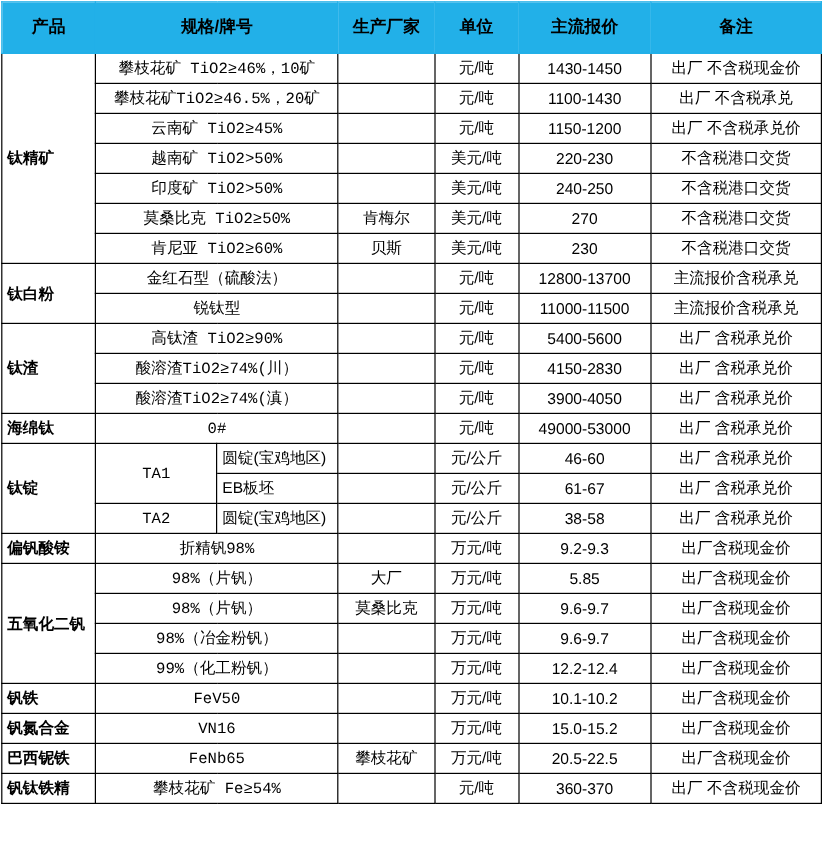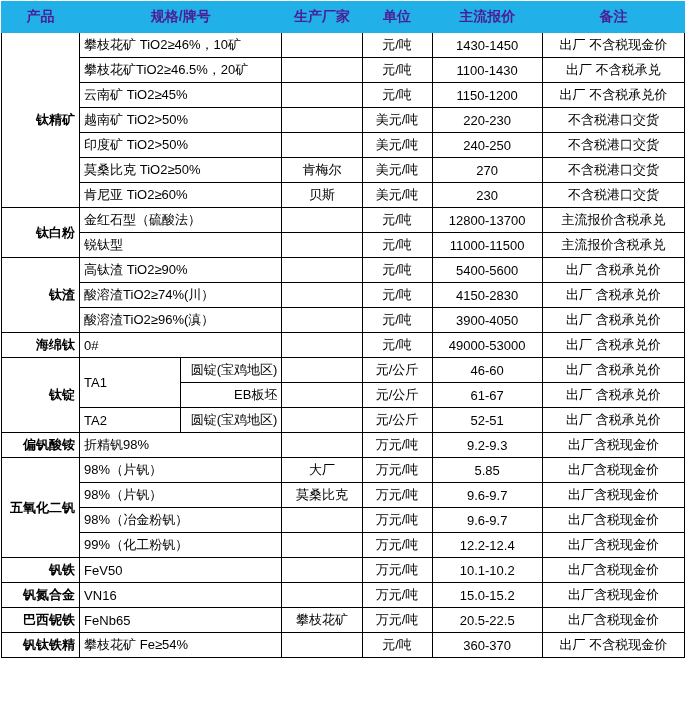--- a/index.html
+++ b/index.html
@@ -23,37 +23,38 @@
   #price-table td {
     border: 1px solid #000000;
     font-size: 13px;
     color: #000000;
     padding: 0 4px;
     height: 25px;
     box-sizing: border-box;
   }
   #price-table thead th {
     background: #22b0e8;
-    color: #4c1d95;
+    color: #000000;
     font-weight: bold;
     text-align: center;
-    height: 31px;
+    height: 43px;
     font-size: 14px;
     border-color: #22b0e8;
   }
   .cat {
-    text-align: right;
+    text-align: left;
     font-weight: bold;
     font-size: 13.5px;
   }
   .spec {
+    text-align: center;
+    font-family: Liberation Mono, monospace;
+  }
+  .spec-sub {
     text-align: left;
-  }
-  .spec-sub {
-    text-align: right;
   }
   .maker, .unit, .price, .note {
     text-align: center;
   }
   .note {
     font-size: 12.5px;
   }
 </style>
 </head>
 <body>
@@ -144,21 +145,21 @@
         <td class="note">出厂 含税承兑价</td>
       </tr>
       <tr>
         <td class="spec" colspan="2">酸溶渣TiO2≥74%(川）</td>
         <td class="maker"></td>
         <td class="unit">元/吨</td>
         <td class="price">4150-2830</td>
         <td class="note">出厂 含税承兑价</td>
       </tr>
       <tr>
-        <td class="spec" colspan="2">酸溶渣TiO2≥96%(滇）</td>
+        <td class="spec" colspan="2">酸溶渣TiO2≥74%(滇）</td>
         <td class="maker"></td>
         <td class="unit">元/吨</td>
         <td class="price">3900-4050</td>
         <td class="note">出厂 含税承兑价</td>
       </tr>
       <tr>
         <td class="cat" rowspan="1">海绵钛</td>
         <td class="spec" colspan="2">0#</td>
         <td class="maker"></td>
         <td class="unit">元/吨</td>
@@ -179,21 +180,21 @@
         <td class="maker"></td>
         <td class="unit">元/公斤</td>
         <td class="price">61-67</td>
         <td class="note">出厂 含税承兑价</td>
       </tr>
       <tr>
         <td class="spec" style="width: 62px;">TA2</td>
         <td class="spec-sub">圆锭(宝鸡地区)</td>
         <td class="maker"></td>
         <td class="unit">元/公斤</td>
-        <td class="price">52-51</td>
+        <td class="price">38-58</td>
         <td class="note">出厂 含税承兑价</td>
       </tr>
       <tr>
         <td class="cat" rowspan="1">偏钒酸铵</td>
         <td class="spec" colspan="2">折精钒98%</td>
         <td class="maker"></td>
         <td class="unit">万元/吨</td>
         <td class="price">9.2-9.3</td>
         <td class="note">出厂含税现金价</td>
       </tr>

